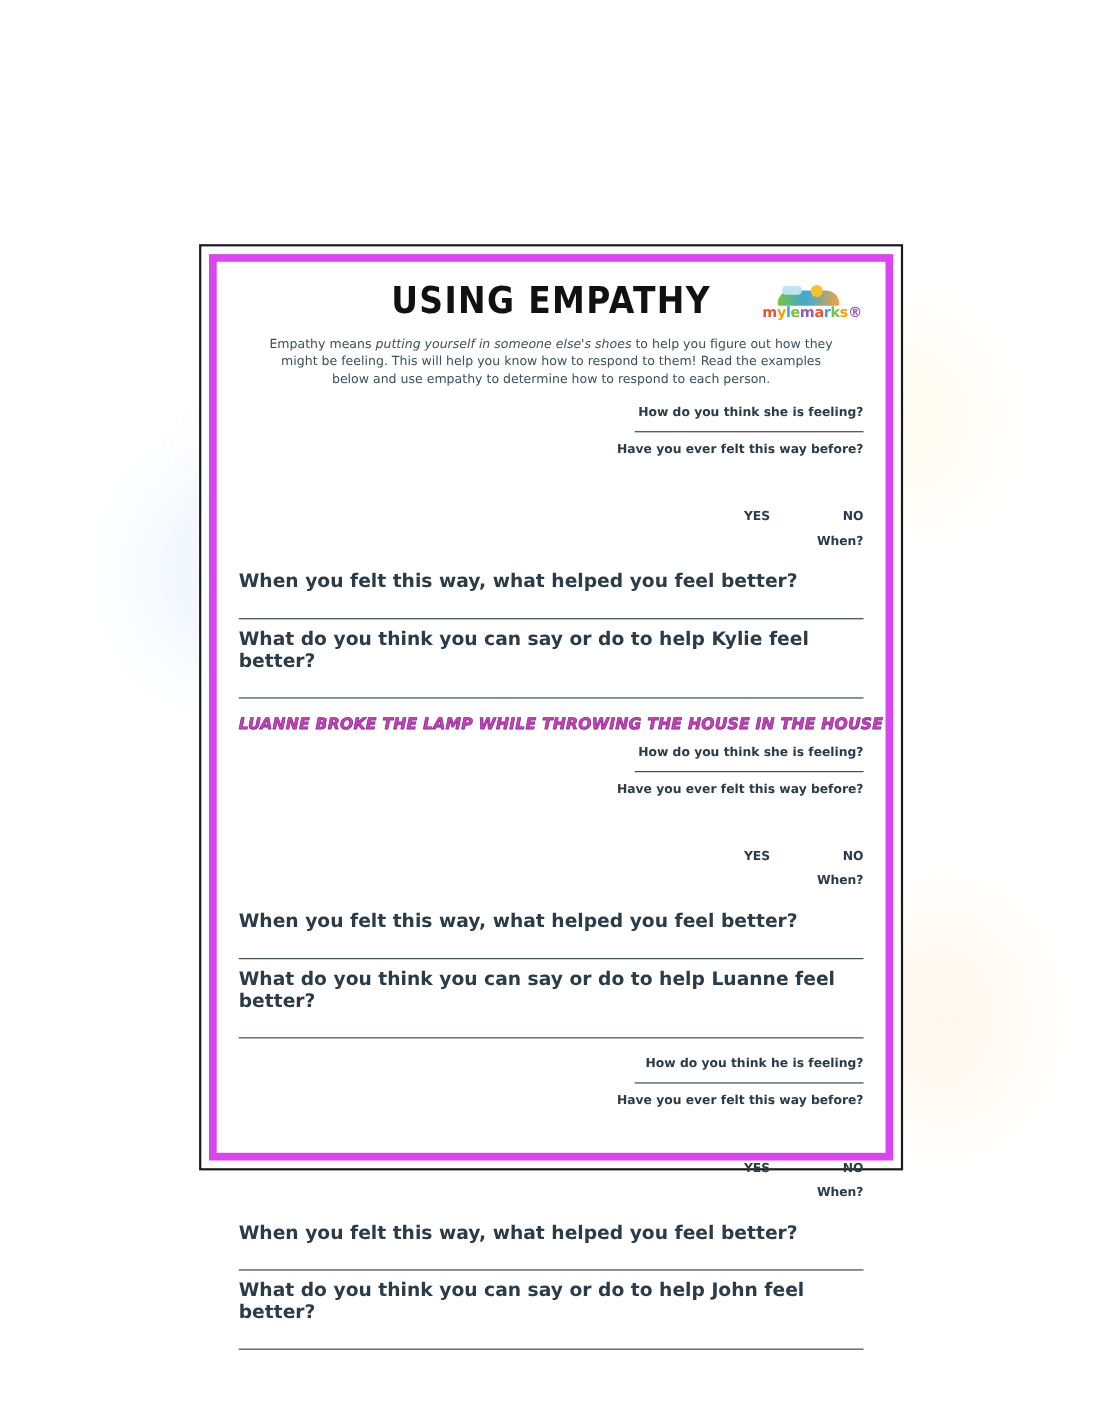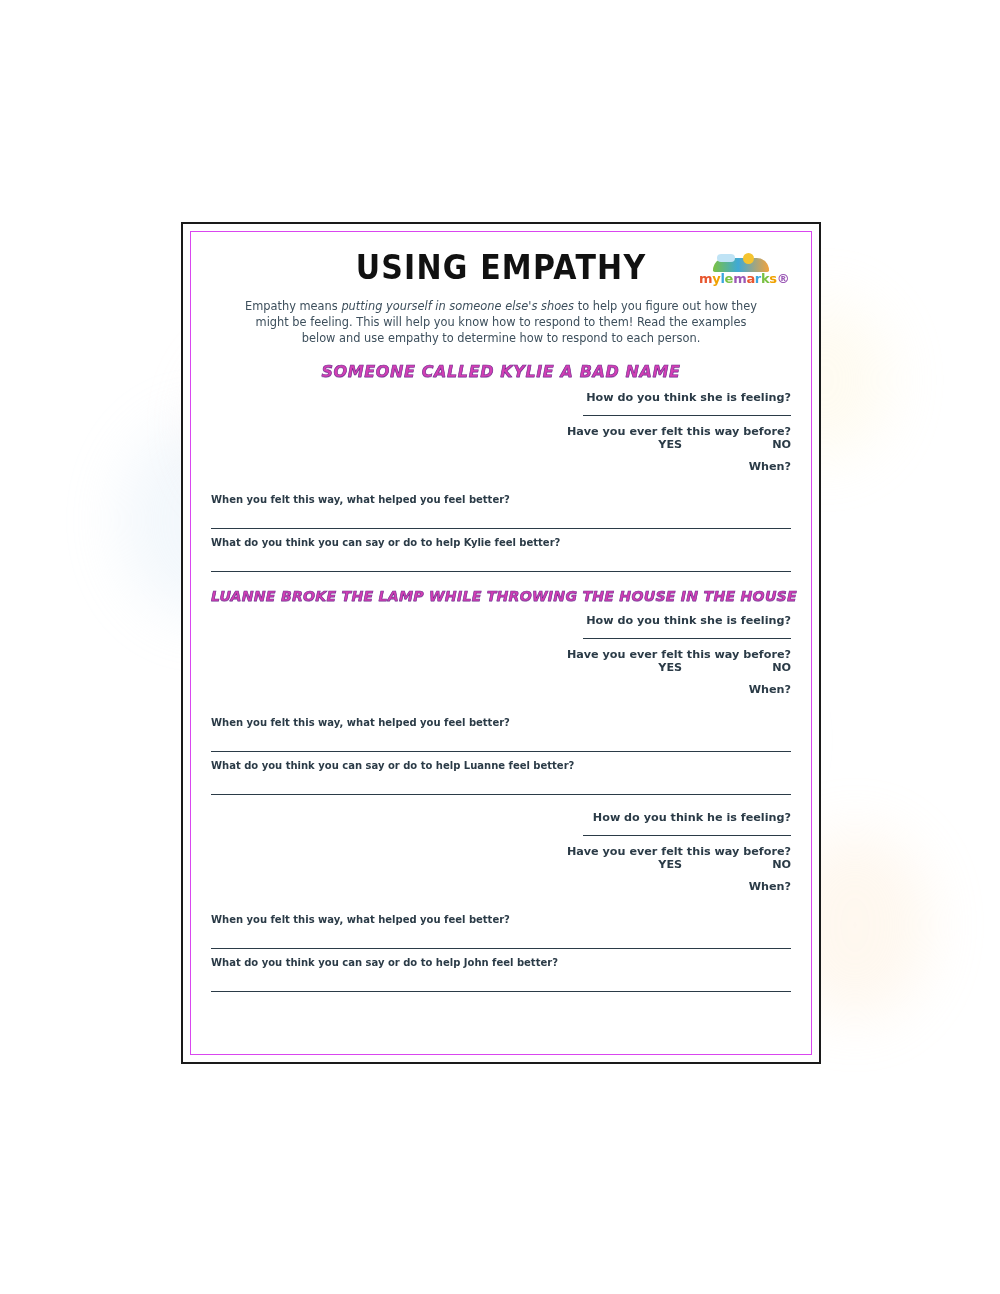--- a/index.html
+++ b/index.html
@@ -40,21 +40,21 @@
     border: 2px solid #1a1a1a;
     box-sizing: border-box;
     z-index: 3;
   }
   .sheet-inner {
     position: absolute;
     left: 7px;
     top: 7px;
     right: 7px;
     bottom: 7px;
-    border: 1px solid #d946ef;
+    border: 7px solid #d946ef;
     box-sizing: border-box;
     padding: 14px 20px 8px 20px;
   }
 
   
   .header {
     position: relative;
     height: 46px;
   }
   .title {
@@ -171,24 +171,25 @@
     flex: 0 0 auto;
     border-bottom: 1px solid #2b3b47;
     margin-left: 6px;
     height: 11px;
   }
   .rule.short { width: 208px; }
   .rule.full { flex: 1 1 auto; }
   .choices {
     margin-left: 44px;
     display: flex;
-    gap: 90px;
+    gap: 66px;
+    margin-top: 48px;
   }
   .q-single {
-    font-size: 10px;
+    font-size: 17px;
     font-weight: 700;
     color: #2b3b47;
     font-family: "DejaVu Sans", sans-serif;
     margin-bottom: 2px;
   }
   .answer-line {
     border-bottom: 1px solid #2b3b47;
     height: 21px;
     margin-bottom: 8px;
   }
@@ -225,21 +226,20 @@
         </div>
         <div class="logo-word"><span class="c1">m</span><span class="c2">y</span><span class="c3">l</span><span class="c4">e</span><span class="c5">m</span><span class="c6">a</span><span class="c7">r</span><span class="c8">k</span><span class="c9">s</span><span class="c10">®</span></div>
       </div>
     </div>
 
     <div class="intro">
       <span>Empathy means </span><em>putting yourself in someone else's shoes</em><span> to help you figure out how they might be feeling.  This will help you know how to respond to them!  Read the examples below and use empathy to determine how to respond to each person.</span>
     </div>
 
     <div class="scenario">
-      <div class="scenario-title">SOMEONE CALLED KYLIE A BAD NAME</div>
 
       <div class="q-row">
         <span class="q-label">How do you think she is feeling?</span>
         <span class="rule short"></span>
       </div>
 
       <div class="q-row">
         <span class="q-label">Have you ever felt this way before?</span>
         <span class="choices">
           <span>YES</span>

